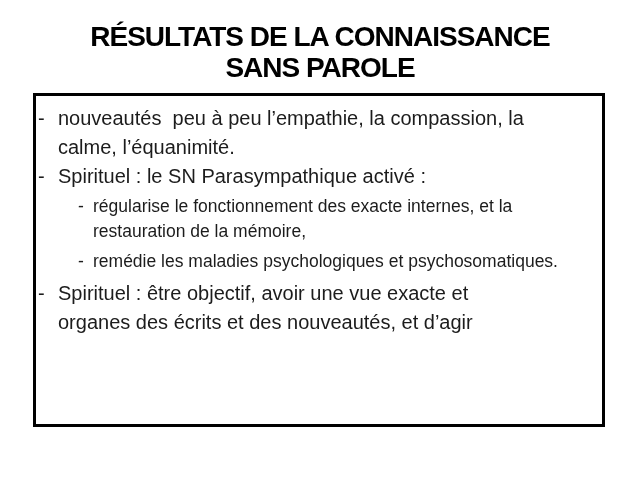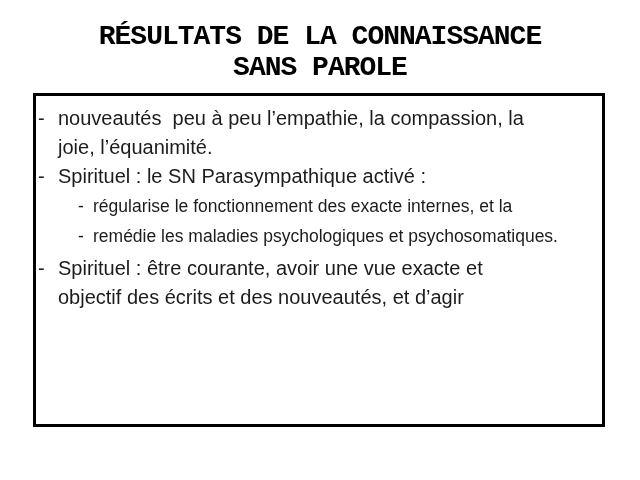--- a/index.html
+++ b/index.html
@@ -15,21 +15,20 @@
     position: absolute;
     top: 21px;
     left: 0;
     width: 640px;
     text-align: center;
     font-weight: bold;
     font-size: 28px;
     line-height: 31px;
     letter-spacing: -1px;
     color: var(--title-color, #000000);
-    font-family: Liberation Mono, monospace;
   }
   .content-box {
     position: absolute;
     left: 33px;
     top: 93px;
     width: 572px;
     height: 334px;
     box-sizing: border-box;
     border: 3px solid var(--border-color, #000000);
     padding: 8px 4px 0 2px;
@@ -55,47 +54,48 @@
     <div>RÉSULTATS DE LA CONNAISSANCE</div>
     <div>SANS PAROLE</div>
   </div>
 
   <div class="content-box">
 
     <div class="bullet l1 b1">
       <span class="marker">-</span>
       <div class="lines">
         <div class="line">nouveautés  peu à peu l’empathie, la compassion, la</div>
-        <div class="line">joie, l’équanimité.</div>
+        <div class="line">calme, l’équanimité.</div>
       </div>
     </div>
 
     <div class="bullet l1 b2">
       <span class="marker">-</span>
       <div class="lines">
         <div class="line">Spirituel : le SN Parasympathique activé :</div>
       </div>
     </div>
 
     <div class="bullet l2 b3">
       <span class="marker">-</span>
       <div class="lines">
         <div class="line">régularise le fonctionnement des exacte internes, et la</div>
+        <div class="line">restauration de la mémoire,</div>
       </div>
     </div>
 
     <div class="bullet l2 b4">
       <span class="marker">-</span>
       <div class="lines">
         <div class="line">remédie les maladies psychologiques et psychosomatiques.</div>
       </div>
     </div>
 
     <div class="bullet l1 b5">
       <span class="marker">-</span>
       <div class="lines">
-        <div class="line">Spirituel : être courante, avoir une vue exacte et</div>
-        <div class="line">objectif des écrits et des nouveautés, et d’agir</div>
+        <div class="line">Spirituel : être objectif, avoir une vue exacte et</div>
+        <div class="line">organes des écrits et des nouveautés, et d’agir</div>
       </div>
     </div>
 
   </div>
 </div>
 
 </body></html>

